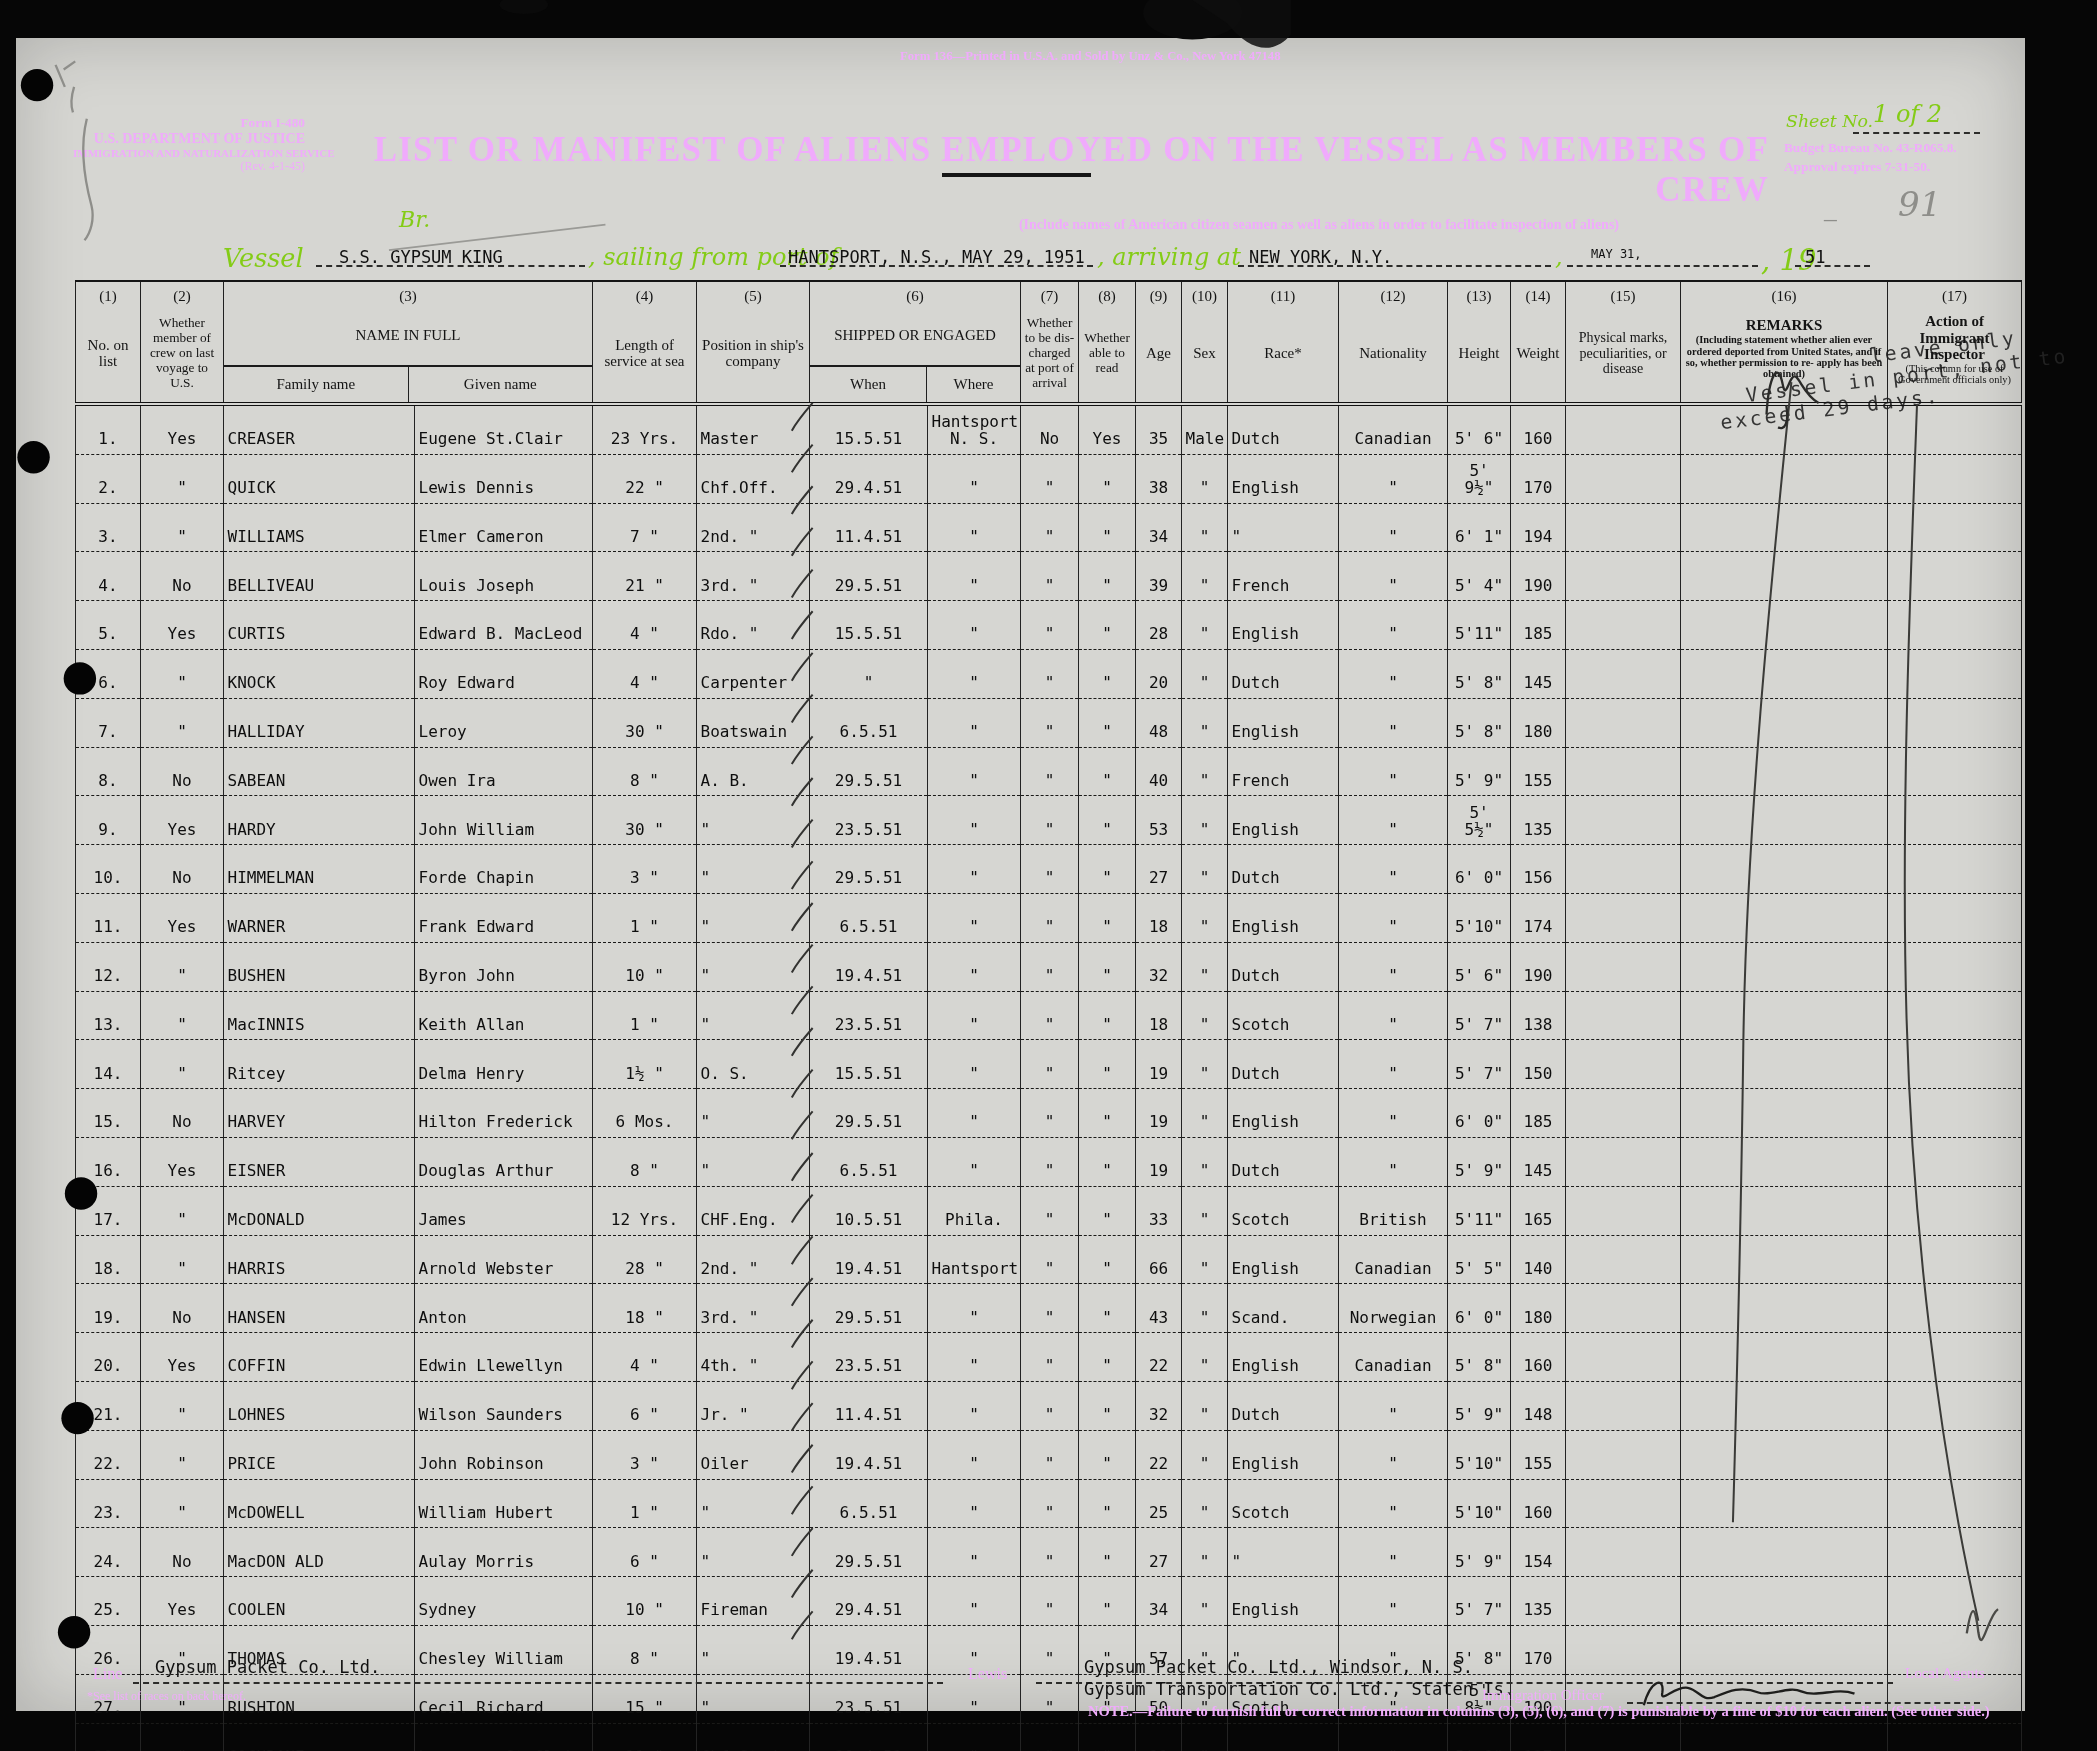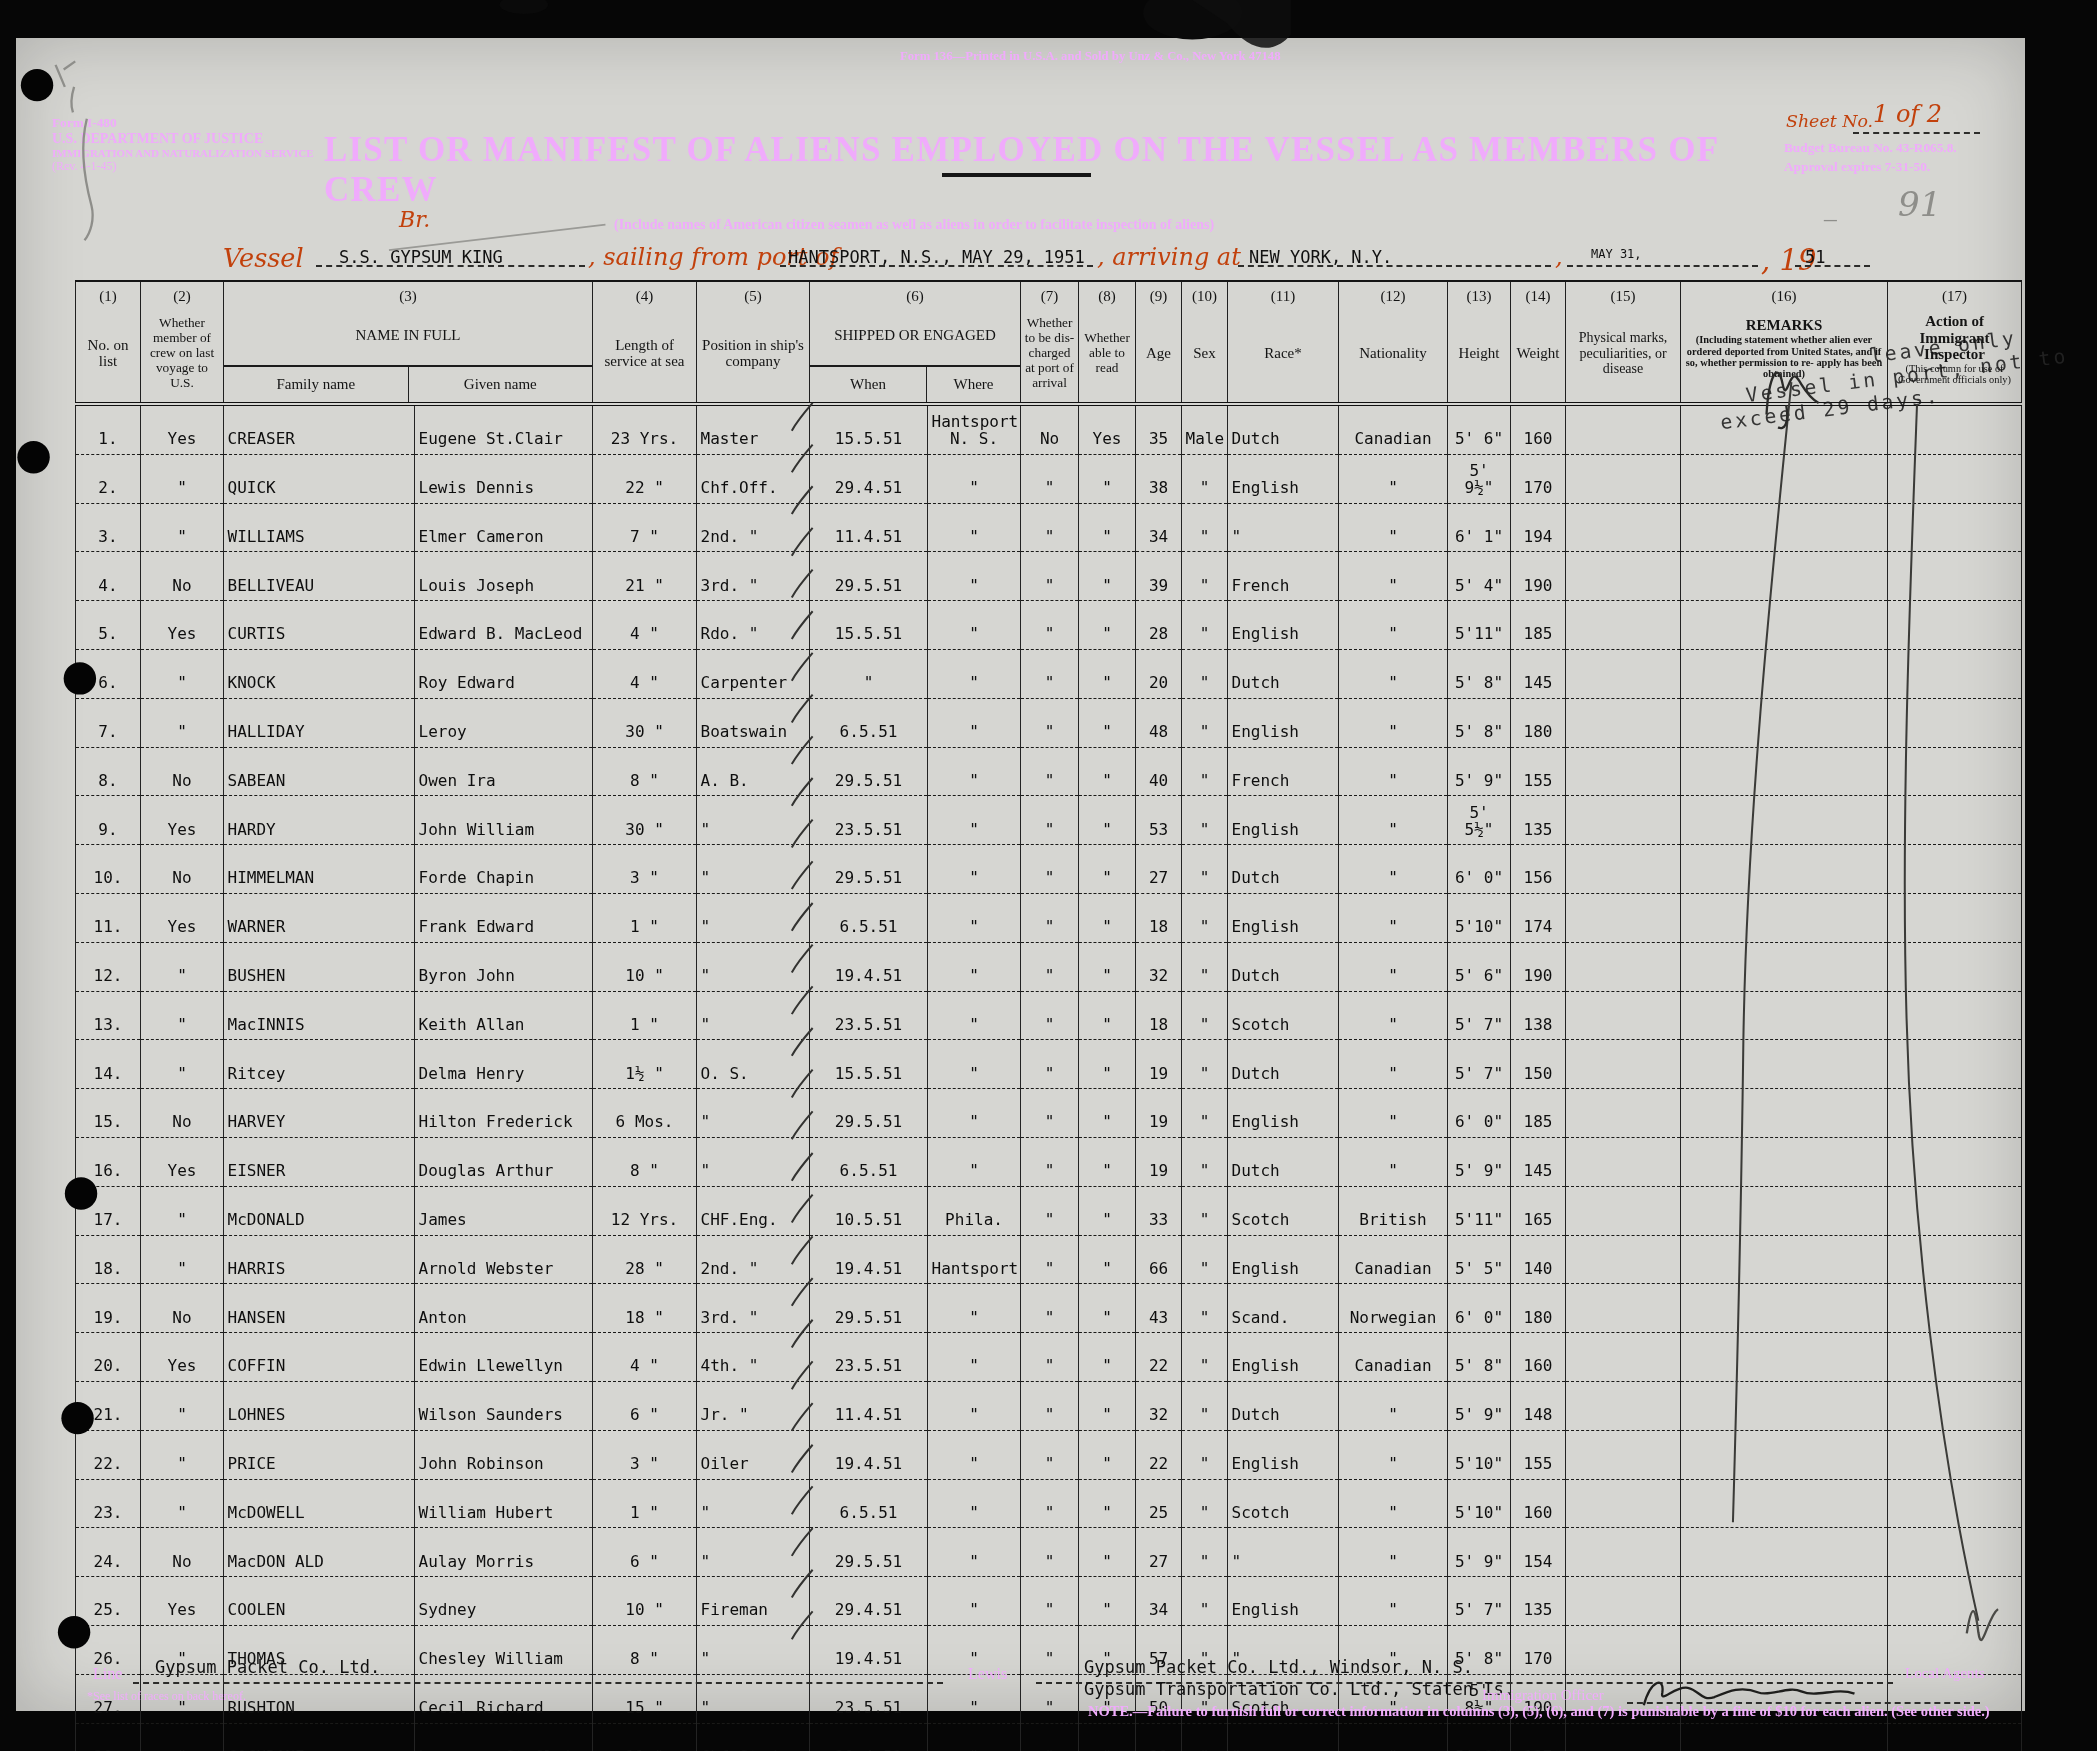--- a/index.html
+++ b/index.html
@@ -3,25 +3,25 @@
 <meta charset="utf-8">
 <style>
   html,body{margin:0;padding:0;background:#050505;}
   .stage{position:relative;width:2097px;height:1751px;background:#060606;overflow:hidden;
          font-family:"Liberation Serif",serif;color:#141414;}
   .paper{position:absolute;left:16px;top:38px;width:2009px;height:1673px;background:#d6d6d2;
          box-shadow:inset 0 0 69px rgba(0,0,0,.18);}
   .abs{position:absolute;white-space:nowrap;}
   .printed{font-family:"Liberation Serif",serif;color:#f0abfc;}
   .typed{font-family:"DejaVu Sans Mono",monospace;color:#101010;}
-  .hand{font-family:"DejaVu Serif",serif;font-style:italic;color:#c2410c;}
+  .hand{font-family:"DejaVu Serif",serif;font-style:italic;color:#84cc16;}
   .pencil{color:#8e8e8a;}
   .bold{font-weight:bold;}
   .dotline{position:absolute;height:0;border-bottom:2.3px dashed #2c2c2a;}
-  .center{text-align:left;}
+  .center{text-align:right;margin-left:21px;}
 
   
   table.manifest{position:absolute;left:75px;top:280px;width:1945px;border-collapse:collapse;
                  table-layout:fixed;}
   table.manifest th{padding:0;border-left:1.2px solid #202020;border-top:2.9px solid #151515;
                     border-bottom:4.6px double #111;font-weight:normal;vertical-align:top;}
   table.manifest th:last-child,table.manifest td:last-child{border-right:1.2px solid #202020;}
   .thwrap{display:flex;flex-direction:column;height:120px;}
   .colnum{padding-top:5.8px;font-size:15px;text-align:center;font-family:"Liberation Serif",serif;}
   .collabel{flex:1;display:flex;align-items:center;justify-content:center;text-align:center;

